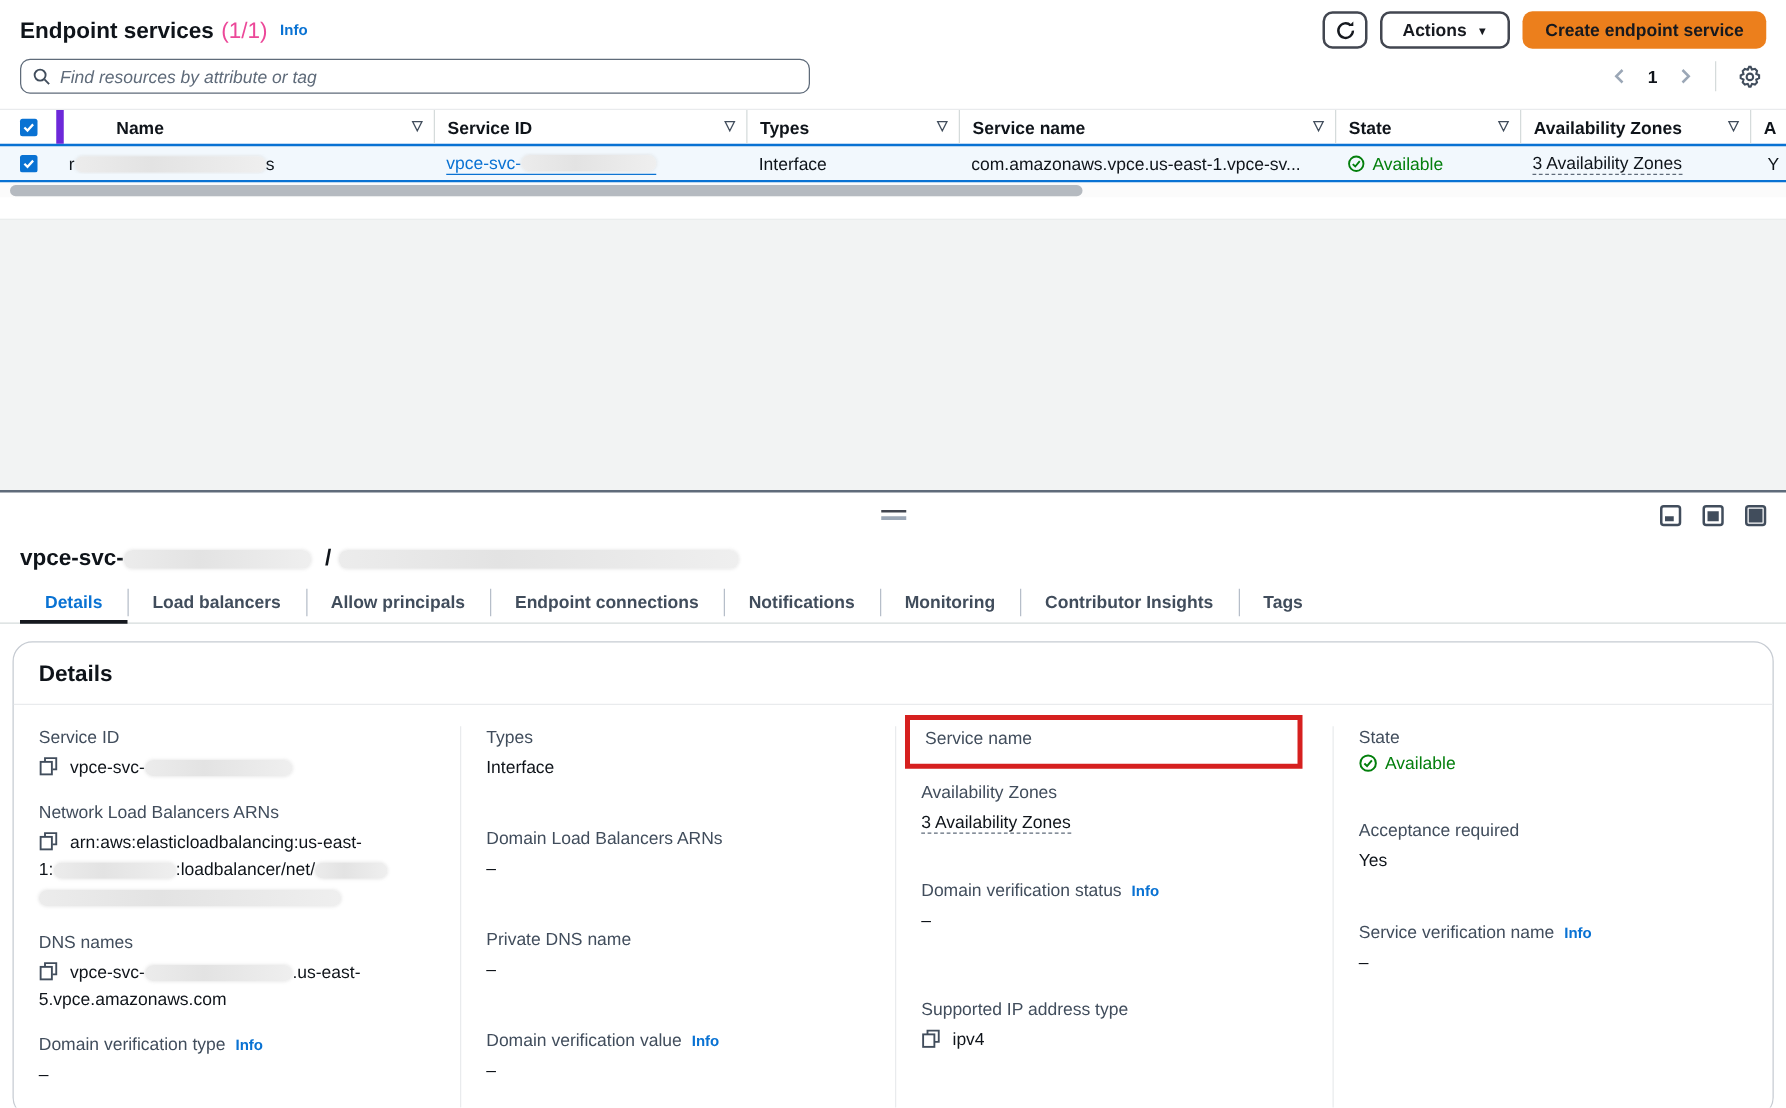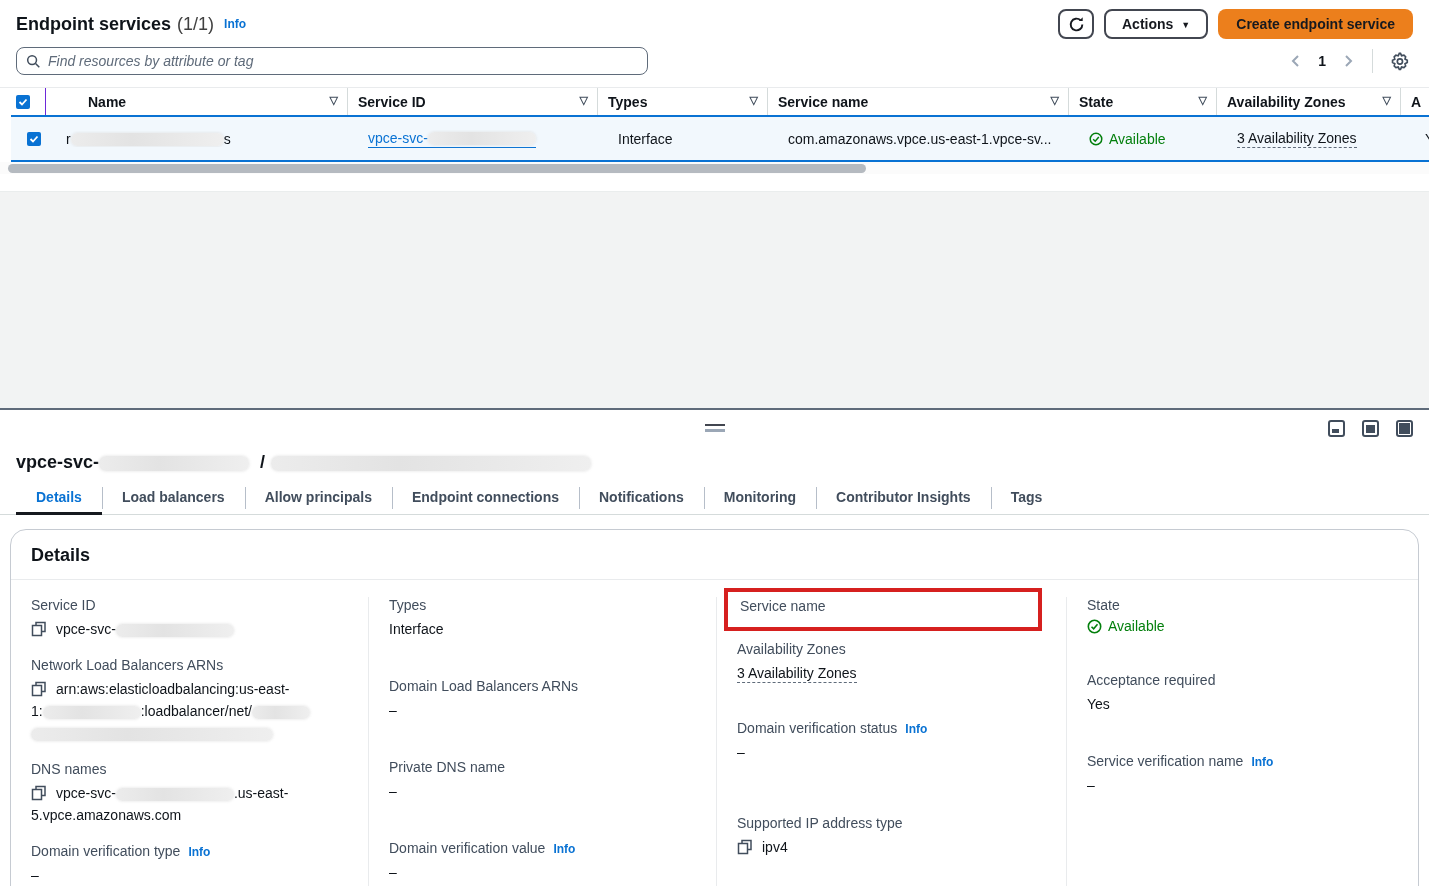--- a/index.html
+++ b/index.html
@@ -2,21 +2,21 @@
 <html><head>
 <meta charset="utf-8">
 <style>
   * { margin:0; padding:0; box-sizing:border-box; }
   html,body { width:1429px; height:886px; background:#fff; font-family:"Liberation Sans", sans-serif; color:#0f141a; overflow:hidden; }
 
   
   .table-card { background:#fff; }
   .header-bar { display:flex; align-items:center; padding:9px 16px 6px; height:45px; }
   .page-title { font-size:18px; font-weight:bold; }
-  .page-count { font-size:18px; font-weight:normal; color:#404040; margin-left:6px; }
+  .page-count { font-size:18px; font-weight:normal; color:#ec4899; margin-left:6px; }
   .info-link { font-size:12px; font-weight:bold; color:#0972d3; margin-left:10px; cursor:pointer; }
   .header-actions { margin-left:auto; display:flex; gap:10px; align-items:center; }
   .btn { height:30px; border:2px solid #424650; border-radius:8px; background:#fff; color:#16191f;
          font-family:"Liberation Sans",sans-serif; font-size:14px; font-weight:bold; padding:0 16px;
          display:flex; align-items:center; gap:8px; cursor:pointer; }
   .btn-icon-only { width:36px; justify-content:center; padding:0; }
   .btn-primary { background:#ec7f1c; border:none; color:#16191f; padding:0 18px; }
   .caret { font-size:9px; position:relative; top:1px; }
 
   .search-row { display:flex; align-items:center; padding:2px 16px 12px; }
@@ -28,21 +28,21 @@
   .page-num { font-size:14px; font-weight:bold; padding:0 6px; }
   .v-divider { width:1px; height:24px; background:#d5dbdb; margin:0 10px 0 8px; }
   .gear { width:26px; height:26px; display:flex; align-items:center; justify-content:center; cursor:pointer; }
 
   .grid-cols { display:grid; grid-template-columns:45px 302px 250px 170px 301px 148px 184px 1fr; }
   .table-head { border-top:1px solid #e9ebed; }
   .th { position:relative; font-size:14px; font-weight:bold; padding:5px 26px 5px 10px; height:27px;
         display:flex; align-items:center; border-left:1px solid #d5dbdb; cursor:pointer; white-space:nowrap; overflow:hidden; }
   .th.first { border-left:none; justify-content:center; padding:5px 0; }
   .filter-glyph { position:absolute; right:9px; top:6px; font-size:11px; color:#414d5c; }
-  .tr { background:#f2f8fd; border-top:2px solid #0972d3; border-bottom:2px solid #0972d3; height:47px; align-items:center;margin-left:11px; }
+  .tr { background:#f2f8fd; border-top:2px solid #0972d3; border-bottom:2px solid #0972d3; height:31px; align-items:center; }
   .td { font-size:14px; padding:0 10px; white-space:nowrap; overflow:hidden; }
   .td.center { display:flex; justify-content:center; padding:0; }
   .checkbox { width:14px; height:14px; background:#0972d3; border-radius:2px; display:flex; align-items:center; justify-content:center; cursor:pointer; }
   .redact { display:inline-block; height:13px; border-radius:7px; vertical-align:middle;
             background:linear-gradient(90deg,#ececec,#e3e3e3 40%,#efefef); box-shadow:0 0 3px rgba(220,220,220,.9); }
   .link-id { color:#0972d3; border-bottom:1px solid #0972d3; cursor:pointer; display:inline-block; line-height:17px; }
   .state-wrap { display:flex; align-items:center; gap:6px; color:#037f0c; }
   .dashed-trigger { border-bottom:1px dashed #5f6b7a; cursor:pointer; display:inline-block; line-height:17px; }
 
   .h-scrollbar { height:12px; background:#fbfbfb; display:flex; align-items:center; }
@@ -150,21 +150,21 @@
   </div>
 
   <div class="grid-cols table-head">
     <div class="th first">
       <span class="checkbox">
         <svg width="10" height="10" viewBox="0 0 10 10">
             <polyline points="1.5,5 4,7.5 8.5,2.5" fill="none" stroke="#fff" stroke-width="1.8"></polyline>
           </svg>
       </span>
     </div>
-    <div class="th" style="border-left:1px solid #6d28d9;padding-left:42px;">
+    <div class="th" style="border-left:6px solid #6d28d9;padding-left:42px;">
       <span>Name</span>
       <span class="filter-glyph">▽</span>
     </div>
     <div class="th">
       <span>Service ID</span>
       <span class="filter-glyph">▽</span>
     </div>
     <div class="th">
       <span>Types</span>
       <span class="filter-glyph">▽</span>

